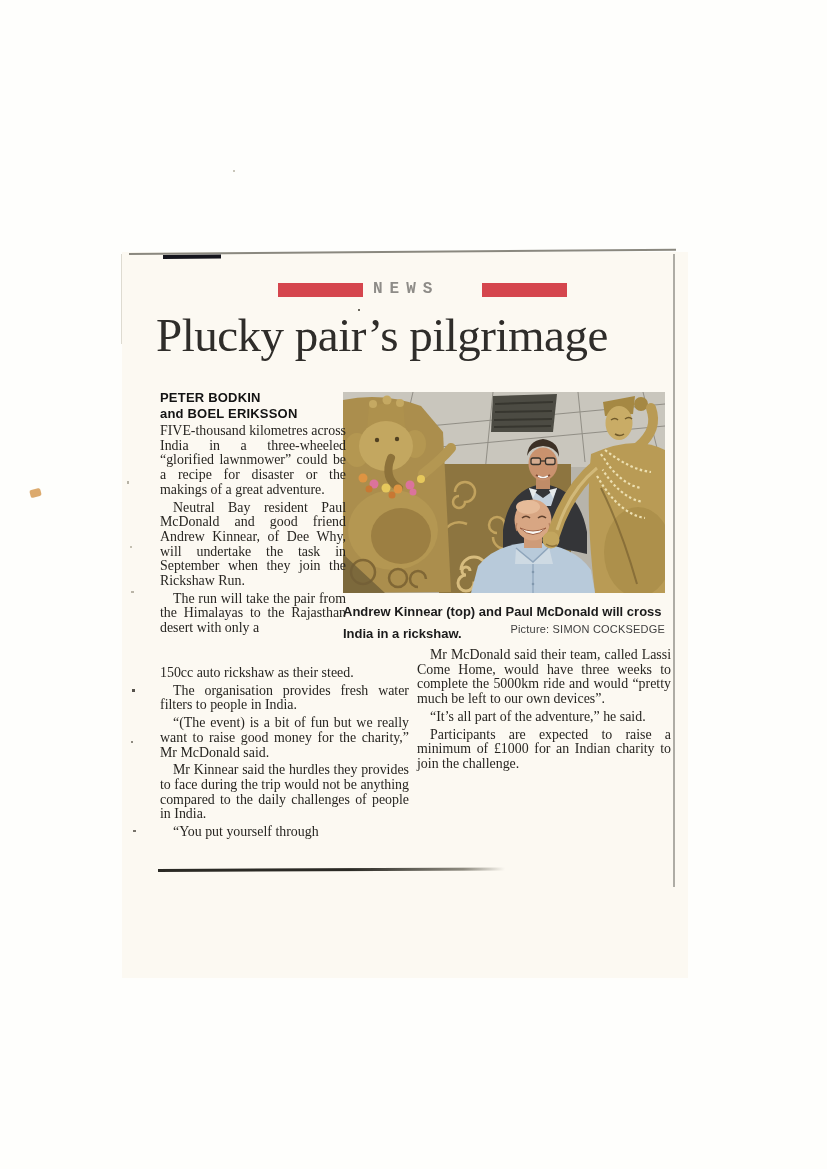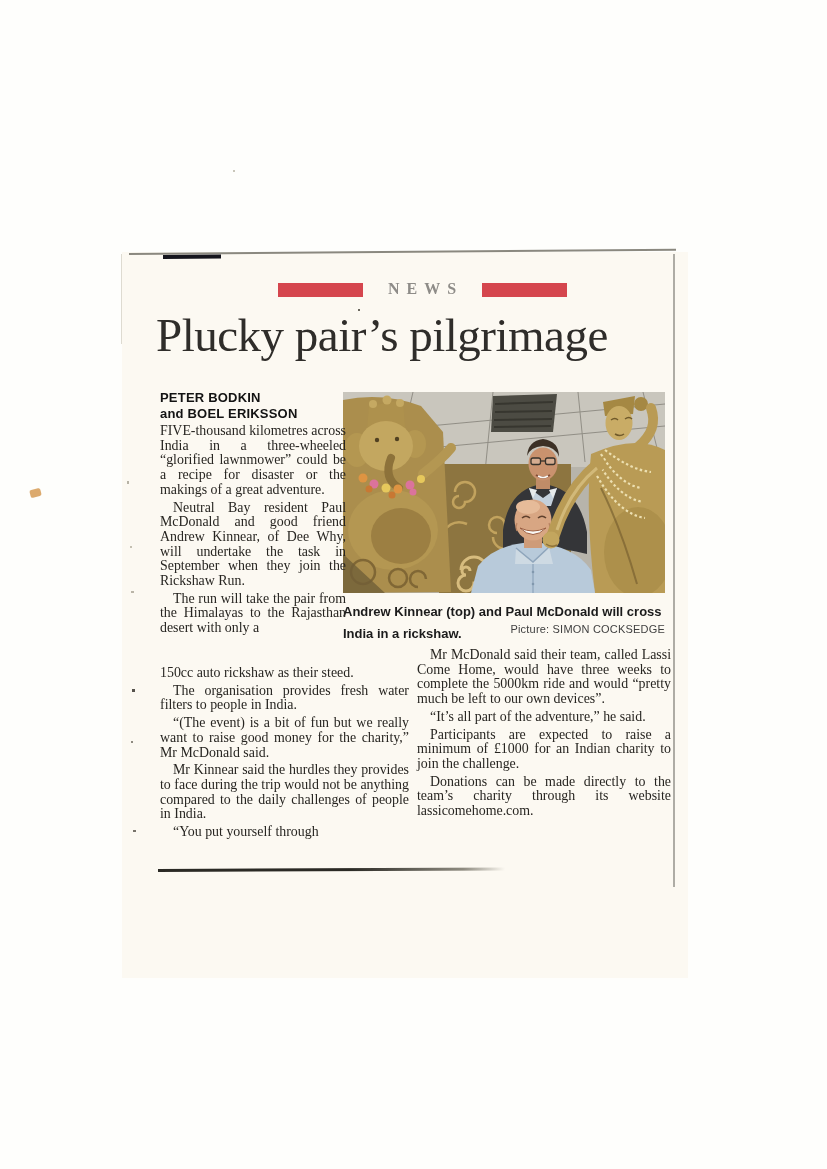--- a/index.html
+++ b/index.html
@@ -17,22 +17,22 @@
   .rule-top-dark{left:163px;top:254.5px;width:58px;height:3.5px;background:#15151d;
             transform:rotate(-0.45deg);transform-origin:left center;}
   .rule-right{left:673px;top:254px;width:1.6px;height:633px;background:#aeaca5;}
   .rule-bottom{left:158px;top:869px;width:347px;height:2.5px;
             background:linear-gradient(to right,#2b2a25 55%,#8e8b80 88%,rgba(142,139,128,0));
             transform:rotate(-0.25deg);transform-origin:left center;}
   
   .bar{top:283px;width:85px;height:13.5px;background:#d5464e;}
   .bar-l{left:278px;} .bar-r{left:482px;}
   .news-label{
-    left:366px;top:280px;width:112px;text-align:center;
-    font-family:Liberation Serif, serif;font-weight:bold;font-size:16px;
+    left:366px;top:280px;width:112px;
+    font-family:Liberation Mono, monospace;font-weight:bold;font-size:16px;
     letter-spacing:7px;text-indent:7px;color:#8e8c88;
   }
   
   .headline{
     left:156px;top:310px;width:520px;
     font-family:"Liberation Serif",serif;font-size:47px;line-height:50px;
     letter-spacing:-0.5px;color:#2f2d2a;white-space:nowrap;
   }
   
   .byline{
@@ -231,21 +231,20 @@
   <p class="ind">The organisation provides fresh water filters to people in India.</p>
   <p class="ind">“(The event) is a bit of fun but we really want to raise good money for the charity,” Mr McDonald said.</p>
   <p class="ind">Mr Kinnear said the hurdles they provides to face during the trip would not be anything compared to the daily challenges of people in India.</p>
   <p class="ind">“You put yourself through</p>
 </div>
 
 <div class="abs bodycol col-right">
   <p class="ind">Mr McDonald said their team, called Lassi Come Home, would have three weeks to complete the 5000km ride and would “pretty much be left to our own devices”.</p>
   <p class="ind">“It’s all part of the adventure,” he said.</p>
   <p class="ind">Participants are expected to raise a minimum of £1000 for an Indian charity to join the challenge.</p>
-  <p class="ind">Donations can be made directly to the team’s charity through its website lassicomehome.com.</p>
 </div>
 
 <div class="speck speck-orange"></div>
 <div class="speck sp1"></div>
 <div class="speck sp2"></div>
 <div class="speck sp3"></div>
 <div class="speck sp4"></div>
 <div class="speck sp5"></div>
 <div class="speck sp6"></div>
 <div class="speck sp7"></div>

